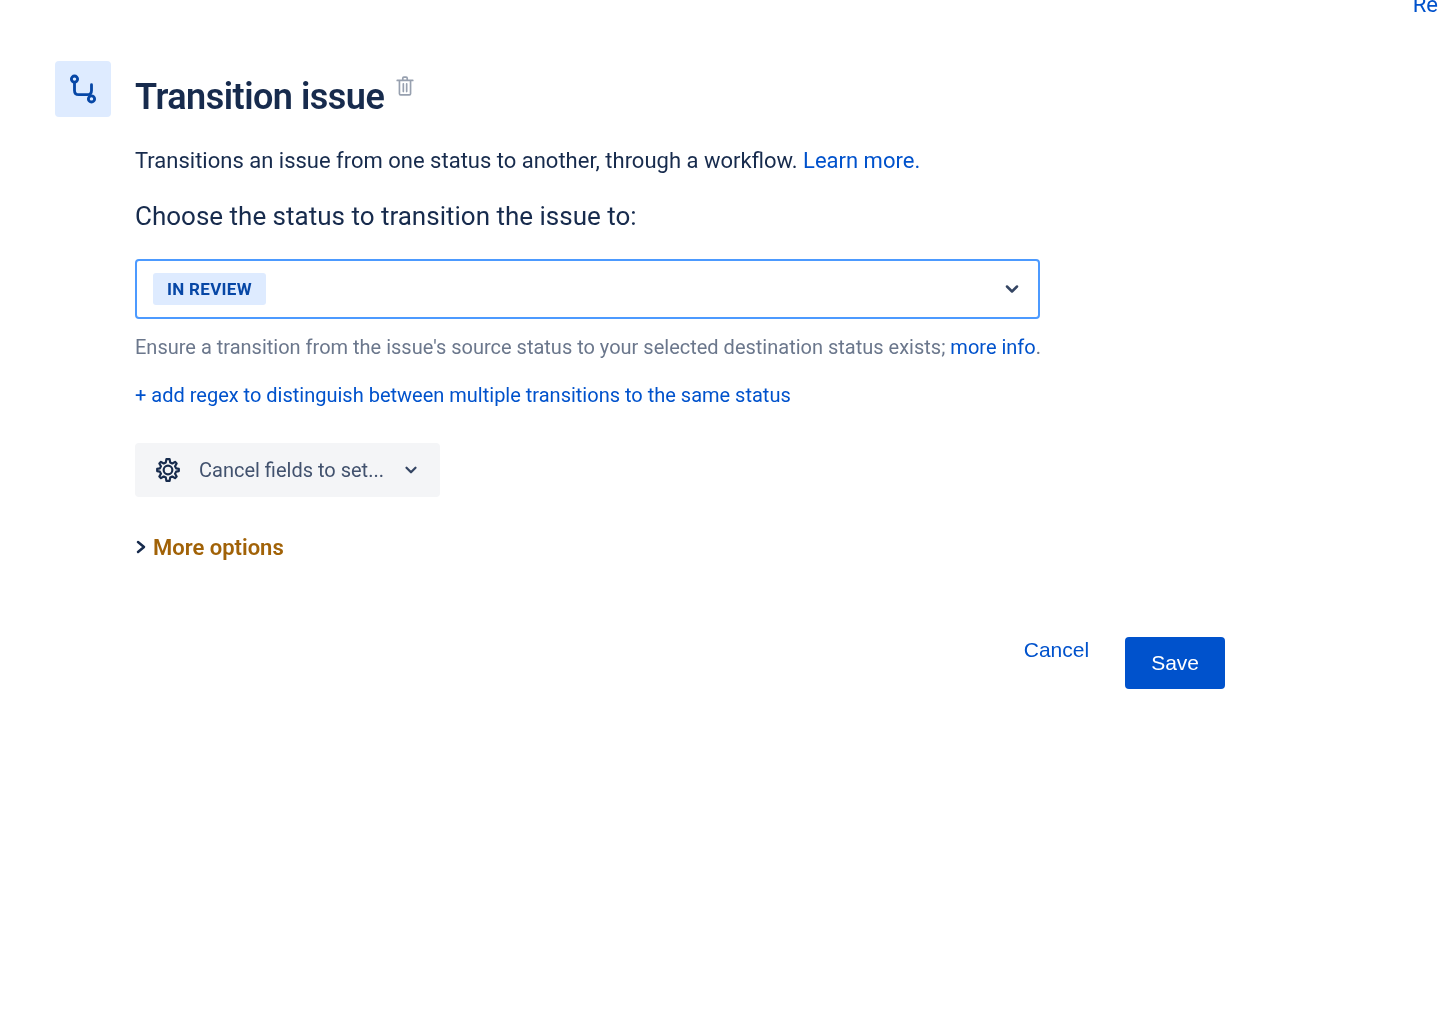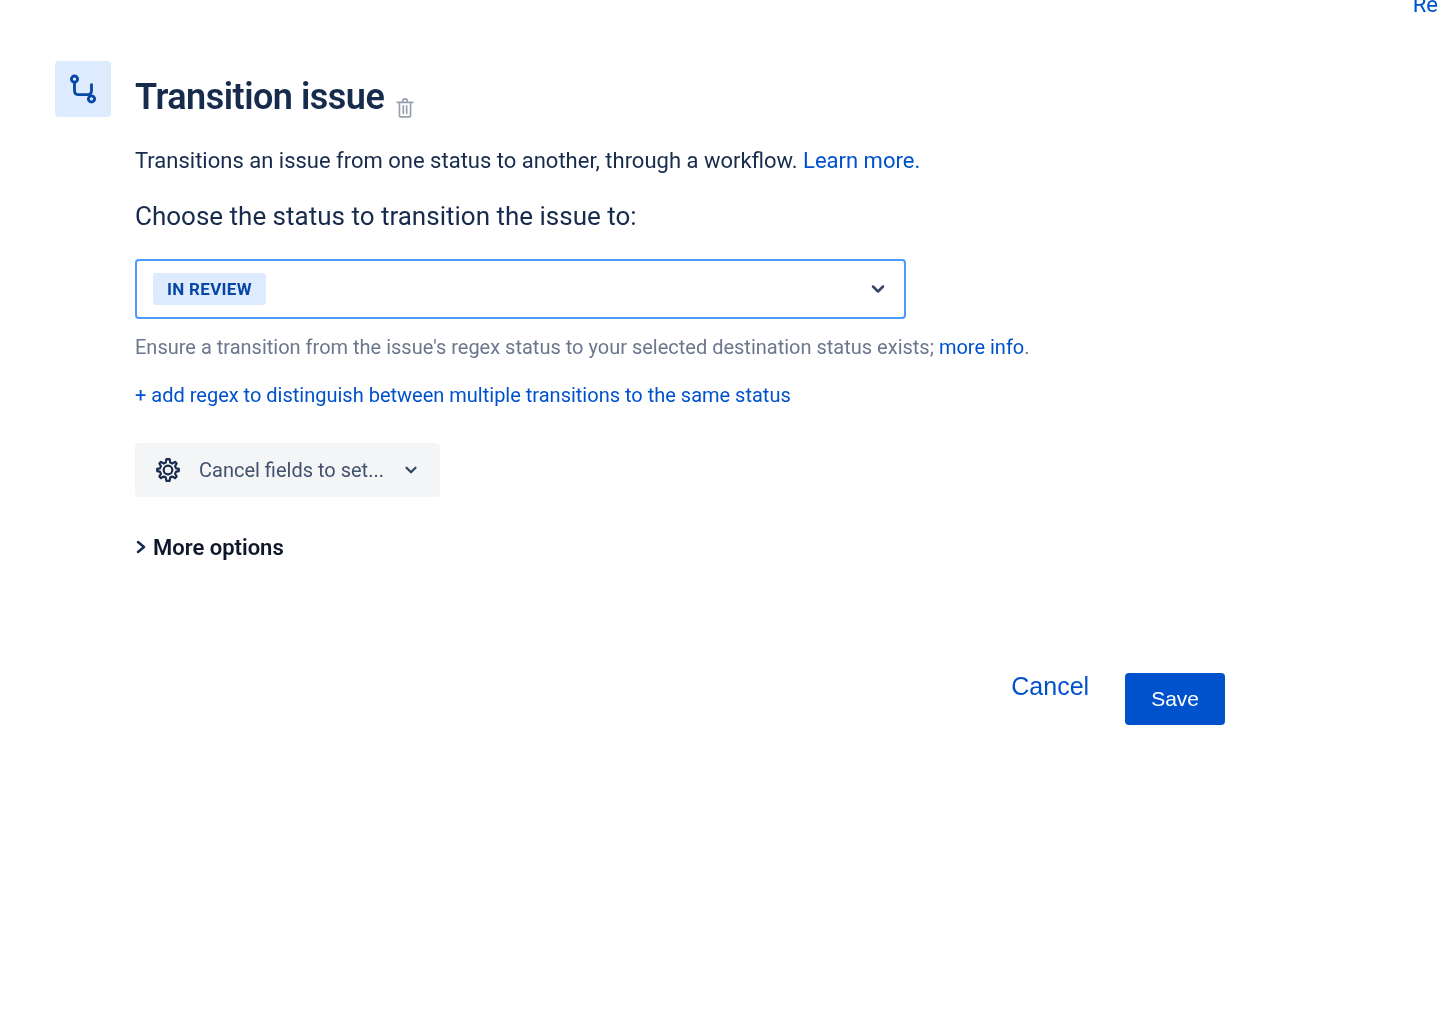--- a/index.html
+++ b/index.html
@@ -37,21 +37,21 @@
       height: 56px;
       background: #DEEBFF;
       border-radius: 4px;
       display: flex;
       align-items: center;
       justify-content: center;
       flex-shrink: 0;
     }
     .title-wrap {
       display: flex;
-      align-items: flex-end;
+      align-items: flex-start;
       gap: 12px;
       margin-top: 16px;
     }
     .page-title {
       font-size: 36px;
       font-weight: 600;
       color: #172B4D;
       letter-spacing: -0.5px;
     }
     .trash-icon {
@@ -86,21 +86,21 @@
     }
     .status-select {
       border: 2px solid #4C9AFF;
       border-radius: 4px;
       padding: 12px 16px;
       display: flex;
       align-items: center;
       justify-content: space-between;
       margin-bottom: 14px;
       cursor: pointer;
-      width: 771px;
+      width: 905px;
     }
     .status-badge {
       background: #DEEBFF;
       color: #0747A6;
       font-size: 17px;
       font-weight: 700;
       padding: 6px 14px;
       border-radius: 3px;
       letter-spacing: 0.3px;
     }
@@ -139,41 +139,41 @@
     }
     .gear-icon {
       color: #172B4D;
     }
     .more-options {
       display: flex;
       align-items: center;
       gap: 6px;
       font-size: 22px;
       font-weight: 600;
-      color: #0f172a;
-      cursor: pointer;
-      margin-bottom: 88px;
+      color: #a16207;
+      cursor: pointer;
+      margin-bottom: 52px;
     }
     .chevron-right {
       color: #172B4D;
       font-size: 16px;
     }
     .footer-actions {
       display: flex;
       justify-content: flex-end;
       gap: 28px;
       align-items: center;
       padding-right: 20px;
       max-width: 1300px;
     }
     .btn-cancel {
       background: transparent;
       border: none;
       color: #0052CC;
-      font-size: 25px;
+      font-size: 21px;
       font-weight: 400;
       cursor: pointer;
       padding: 10px 8px;
     }
     .btn-save {
       background: #0052CC;
       border: none;
       color: #ffffff;
       font-size: 21px;
       font-weight: 500;
@@ -214,21 +214,21 @@
 
 
     <div class="status-select">
       <span class="status-badge">IN REVIEW</span>
       <svg class="chevron-down" width="20" height="20" viewBox="0 0 20 20">
         <path d="M5 7.5 L10 12.5 L15 7.5" stroke="#344563" stroke-width="2.5" fill="none" stroke-linecap="round" stroke-linejoin="round"></path>
       </svg>
     </div>
 
     <p class="helper-text">
-      <span>Ensure a transition from the issue's regex status to your selected destination status exists; </span><span class="link">more info</span><span>.</span>
+      <span>Ensure a transition from the issue's source status to your selected destination status exists; </span><span class="link">more info</span><span>.</span>
     </p>
 
     <span class="add-regex-link">+ add regex to distinguish between multiple transitions to the same status</span>
 
     <div class="fields-dropdown">
       <svg class="gear-icon" width="26" height="26" viewBox="0 0 24 24">
         <path d="M12 8 A4 4 0 1 1 12 16 A4 4 0 1 1 12 8 Z M12 2 L13.5 2 L14 5 L16 6 L18.5 4.5 L20 6 L18.5 8.5 L19.5 10.5 L22 11 L22 13 L19.5 13.5 L18.5 15.5 L20 18 L18.5 19.5 L16 18 L14 19 L13.5 22 L10.5 22 L10 19 L8 18 L5.5 19.5 L4 18 L5.5 15.5 L4.5 13.5 L2 13 L2 11 L4.5 10.5 L5.5 8.5 L4 6 L5.5 4.5 L8 6 L10 5 L10.5 2 Z" stroke="#172B4D" stroke-width="2" fill="none" stroke-linejoin="round"></path>
       </svg>
       <span class="fields-dropdown-label">Cancel fields to set...</span>
       <svg class="chevron-down" width="18" height="18" viewBox="0 0 20 20">

